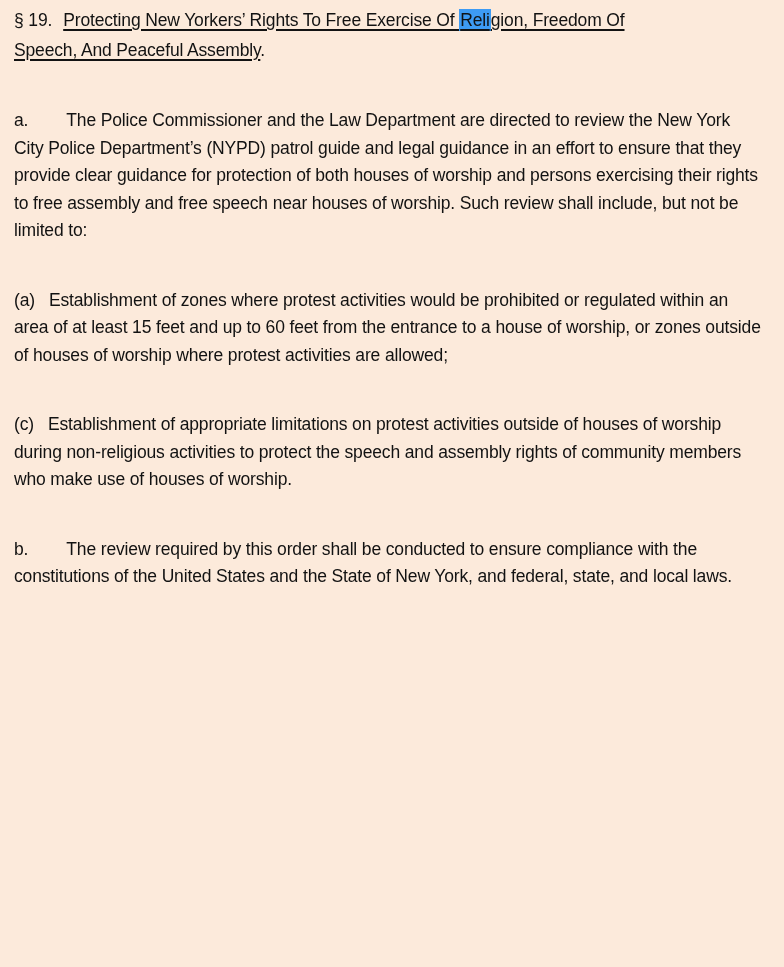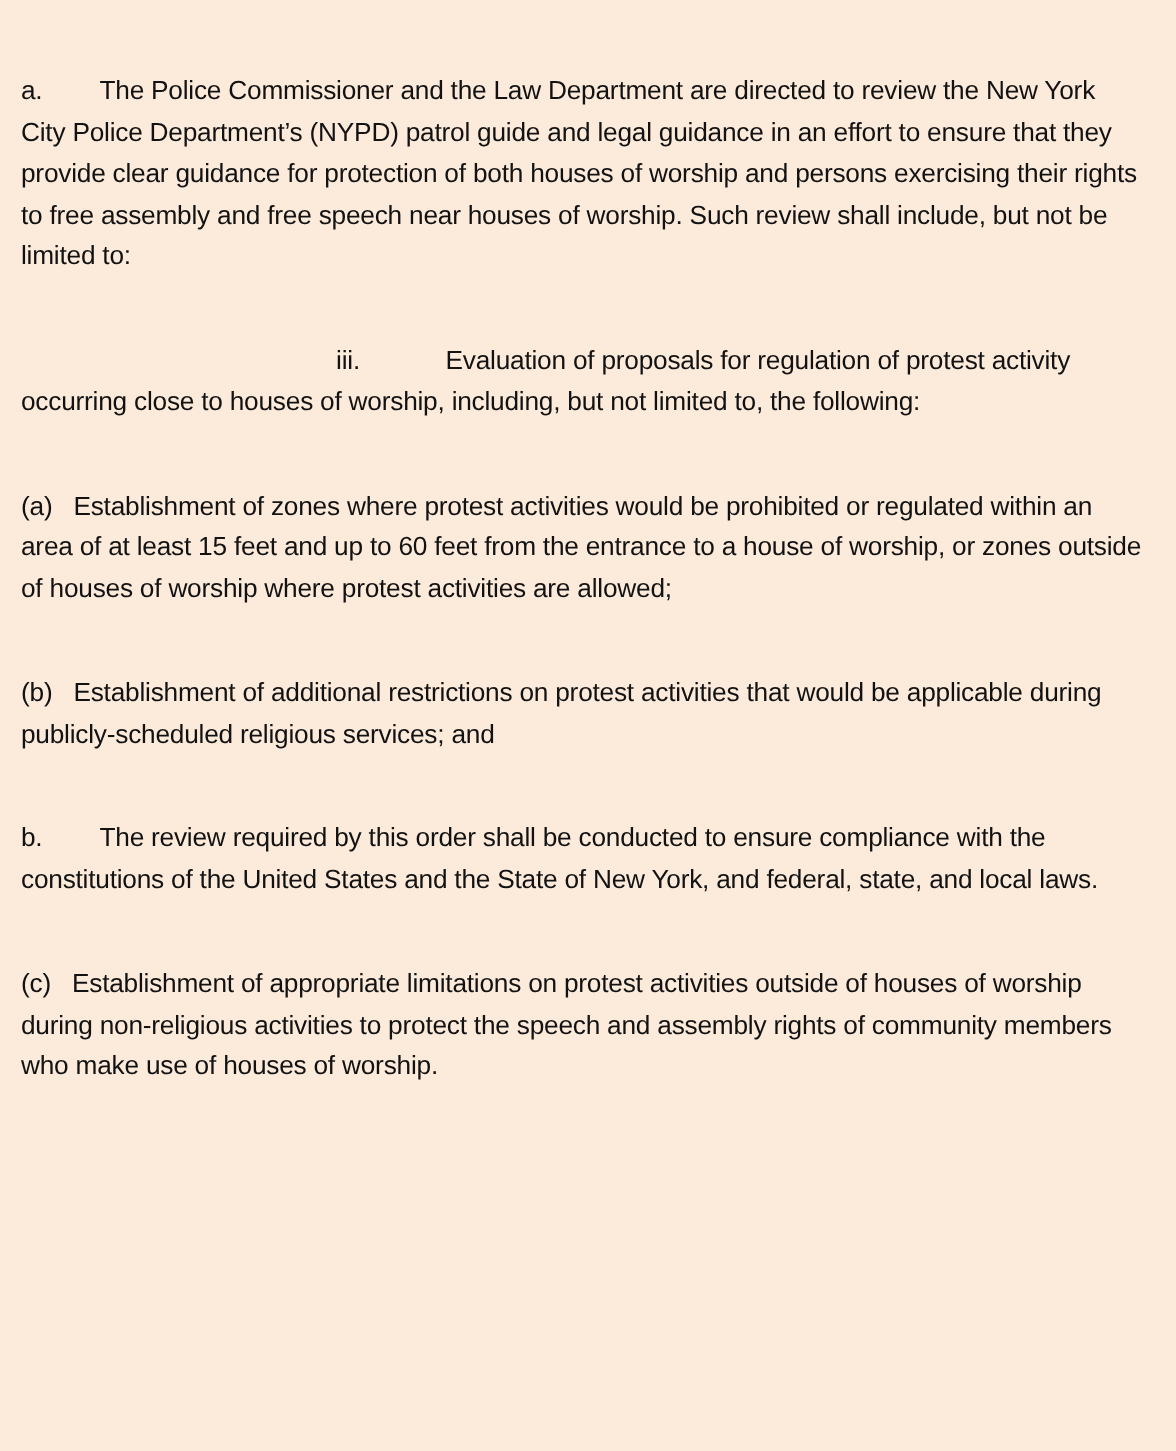--- a/index.html
+++ b/index.html
@@ -44,28 +44,27 @@
   .gap-letter { display: inline-block; width: 38px; }
   .roman-lbl  { display: inline-block; width: 226px; text-align: right; }
   .gap-roman  { display: inline-block; width: 57px; }
   .gap-paren  { display: inline-block; width: 14px; }
 </style>
 </head>
 <body>
 
 <div class="page">
 
+  <h1 class="heading"><span class="section-num">§ 19.</span><span class="u">Protecting New Yorkers’ Rights To Free Exercise Of </span><mark class="u hl">Reli</mark><span class="u">gion, Freedom Of</span><br><span class="u">Speech, And Peaceful Assembly</span><span>.</span></h1>
 
   <p class="para"><span>a.</span><span class="gap-letter"></span><span>The Police Commissioner and the Law Department are directed to review the New York City Police Department’s (NYPD) patrol guide and legal guidance in an effort to ensure that they provide clear guidance for protection of both houses of worship and persons exercising their rights to free assembly and free speech near houses of worship. Such review shall include, but not be limited to:</span></p>
 
 
 
-  <p class="para"><span class="roman-lbl">iii.</span><span class="gap-roman"></span><span>Evaluation of proposals for regulation of protest activity occurring close to houses of worship, including, but not limited to, the following:</span></p>
 
   <p class="para"><span>(a)</span><span class="gap-paren"></span><span>Establishment of zones where protest activities would be prohibited or regulated within an area of at least 15 feet and up to 60 feet from the entrance to a house of worship, or zones outside of houses of worship where protest activities are allowed;</span></p>
 
-  <p class="para"><span>(b)</span><span class="gap-paren"></span><span>Establishment of additional restrictions on protest activities that would be applicable during publicly-scheduled religious services; and</span></p>
+
+  <p class="para"><span>(c)</span><span class="gap-paren"></span><span>Establishment of appropriate limitations on protest activities outside of houses of worship during non-religious activities to protect the speech and assembly rights of community members who make use of houses of worship.</span></p>
 
   <p class="para"><span>b.</span><span class="gap-letter"></span><span>The review required by this order shall be conducted to ensure compliance with the constitutions of the United States and the State of New York, and federal, state, and local laws.</span></p>
-
-  <p class="para"><span>(c)</span><span class="gap-paren"></span><span>Establishment of appropriate limitations on protest activities outside of houses of worship during non-religious activities to protect the speech and assembly rights of community members who make use of houses of worship.</span></p>
 
 </div>
 
 </body></html>

